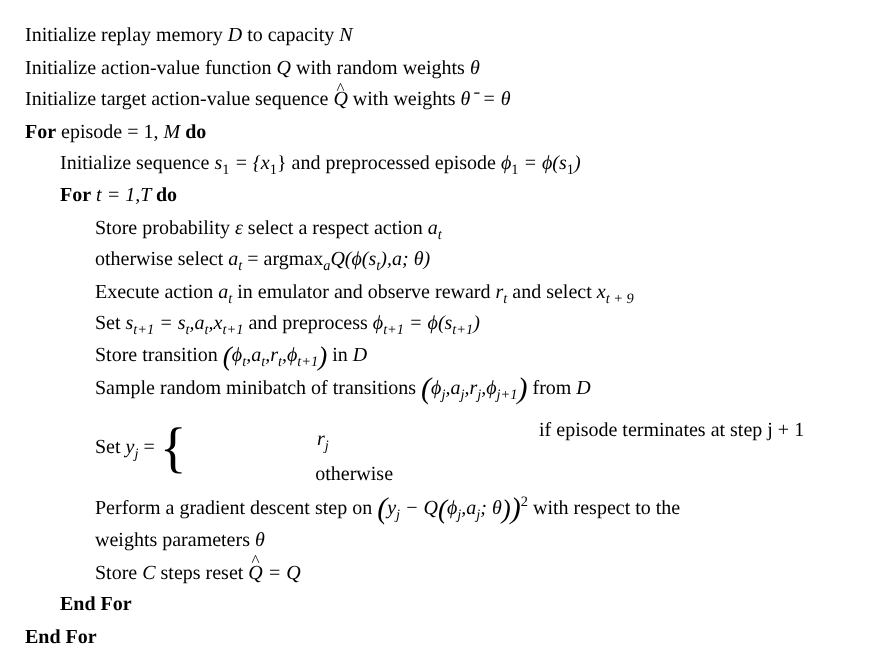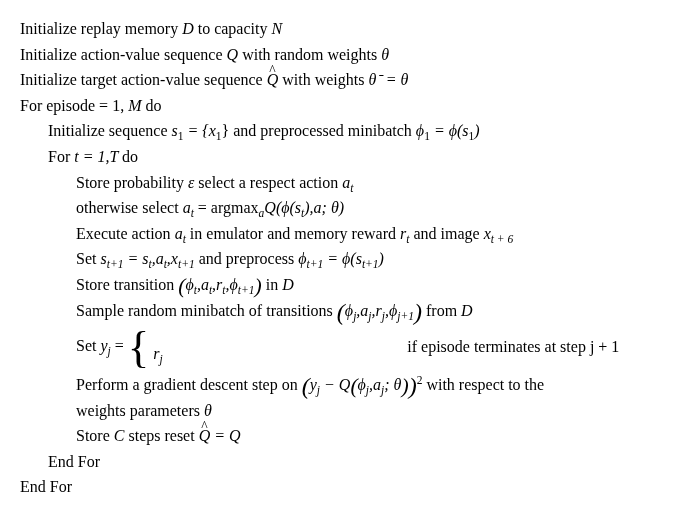--- a/index.html
+++ b/index.html
@@ -11,21 +11,21 @@
       color: #000;
       background: #fff;
       width: 656px;
     }
     .line {
       white-space: nowrap;
     }
     .indent1 { padding-left: 28px; }
     .indent2 { padding-left: 56px; }
     .italic { font-style: italic; }
-    .bold { font-weight: normal; }
+    .bold { font-weight: bold; }
     .sub { font-size: 0.72em; vertical-align: sub; line-height: 0; }
     .sup { font-size: 0.72em; vertical-align: super; line-height: 0; }
     .hat {
       position: relative;
       display: inline-block;
     }
     .hat::before {
       content: "^";
       position: absolute;
       top: -0.55em;
@@ -50,70 +50,70 @@
       display: inline-flex;
       flex-direction: column;
       justify-content: center;
       gap: 2px;
     }
     .case-row {
       display: flex;
       align-items: center;
       gap: 20px;
     }
-    .case-val { min-width: 210px; text-align: left; margin-top: 14px; }
-    .case-cond { min-width: 260px; text-align: center; }
+    .case-val { min-width: 210px; text-align: center; margin-top: 14px; }
+    .case-cond { min-width: 260px; text-align: right; }
     .bigparen {
       font-size: 1.35em;
       line-height: 0;
       vertical-align: middle;
     }
     .biggerparen {
       font-size: 1.5em;
       line-height: 0;
       vertical-align: middle;
     }
   </style>
 </head>
 <body>
 
 <div class="line">
   <span>Initialize replay memory </span><span class="italic">D</span><span> to capacity </span><span class="italic">N</span>
 </div>
 
 <div class="line">
-  <span>Initialize action-value sequence </span><span class="italic">Q</span><span> with random weights </span><span class="italic">θ</span>
+  <span>Initialize action-value function </span><span class="italic">Q</span><span> with random weights </span><span class="italic">θ</span>
 </div>
 
 <div class="line">
   <span>Initialize target action-value sequence </span><span class="italic hat">Q</span><span> with weights </span><span class="italic">θ⁻ = θ</span>
 </div>
 
 <div class="line">
   <span class="bold">For</span><span> episode = 1, </span><span class="italic">M </span><span class="bold">do</span>
 </div>
 
 <div class="line indent1">
-  <span>Initialize sequence </span><span class="italic">s</span><span class="sub">1</span><span class="italic"> = {x</span><span class="sub">1</span><span>} and preprocessed minibatch </span><span class="italic">ϕ</span><span class="sub">1</span><span class="italic"> = ϕ(s</span><span class="sub">1</span><span class="italic">)</span>
+  <span>Initialize sequence </span><span class="italic">s</span><span class="sub">1</span><span class="italic"> = {x</span><span class="sub">1</span><span>} and preprocessed episode </span><span class="italic">ϕ</span><span class="sub">1</span><span class="italic"> = ϕ(s</span><span class="sub">1</span><span class="italic">)</span>
 </div>
 
 <div class="line indent1">
   <span class="bold">For</span><span class="italic"> t = 1,T </span><span class="bold">do</span>
 </div>
 
 <div class="line indent2">
   <span>Store probability </span><span class="italic">ε</span><span> select a respect action </span><span class="italic">a</span><span class="sub italic">t</span>
 </div>
 
 <div class="line indent2">
   <span>otherwise select </span><span class="italic">a</span><span class="sub italic">t</span><span> = argmax</span><span class="sub italic">a</span><span class="italic">Q</span><span class="italic">(ϕ(s</span><span class="sub italic">t</span><span class="italic">),a; θ</span><span class="italic">)</span>
 </div>
 
 <div class="line indent2">
-  <span>Execute action </span><span class="italic">a</span><span class="sub italic">t</span><span> in emulator and memory reward </span><span class="italic">r</span><span class="sub italic">t</span><span> and image </span><span class="italic">x</span><span class="sub italic">t + 6</span>
+  <span>Execute action </span><span class="italic">a</span><span class="sub italic">t</span><span> in emulator and observe reward </span><span class="italic">r</span><span class="sub italic">t</span><span> and select </span><span class="italic">x</span><span class="sub italic">t + 9</span>
 </div>
 
 <div class="line indent2">
   <span>Set </span><span class="italic">s</span><span class="sub italic">t+1</span><span class="italic"> = s</span><span class="sub italic">t</span><span class="italic">,a</span><span class="sub italic">t</span><span class="italic">,x</span><span class="sub italic">t+1</span><span> and preprocess </span><span class="italic">ϕ</span><span class="sub italic">t+1</span><span class="italic"> = ϕ(s</span><span class="sub italic">t+1</span><span class="italic">)</span>
 </div>
 
 <div class="line indent2">
   <span>Store transition </span><span class="bigparen italic">(</span><span class="italic">ϕ</span><span class="sub italic">t</span><span class="italic">,a</span><span class="sub italic">t</span><span class="italic">,r</span><span class="sub italic">t</span><span class="italic">,ϕ</span><span class="sub italic">t+1</span><span class="bigparen italic">)</span><span> in </span><span class="italic">D</span>
 </div>
 
@@ -126,20 +126,21 @@
   <span class="cases">
     <span class="brace">{</span>
     <span class="case-col">
       <span class="case-row">
         <span class="case-val">
           <span class="italic">r</span><span class="sub italic">j</span>
         </span>
         <span class="case-cond">if episode terminates at step j + 1</span>
       </span>
       <span class="case-row">
+        <span class="case-cond" style="text-align:center">otherwise</span>
       </span>
     </span>
   </span>
 </div>
 
 <div class="line indent2" style="white-space:normal">
   <span>Perform a gradient descent step on </span><span class="biggerparen italic">(</span><span class="italic">y</span><span class="sub italic">j</span><span class="italic"> − Q</span><span class="bigparen italic">(</span><span class="italic">ϕ</span><span class="sub italic">j</span><span class="italic">,a</span><span class="sub italic">j</span><span class="italic">; θ</span><span class="bigparen italic">)</span><span class="biggerparen italic">)</span><span class="sup">2</span><span> with respect to the</span>
   <br>
   <span>weights parameters </span><span class="italic">θ</span>
 </div>

